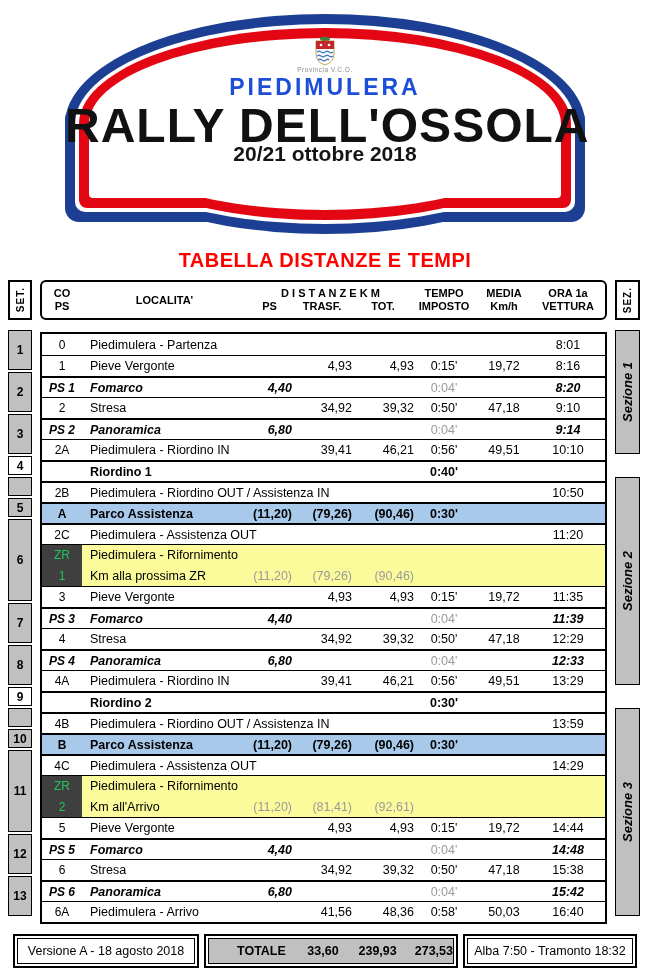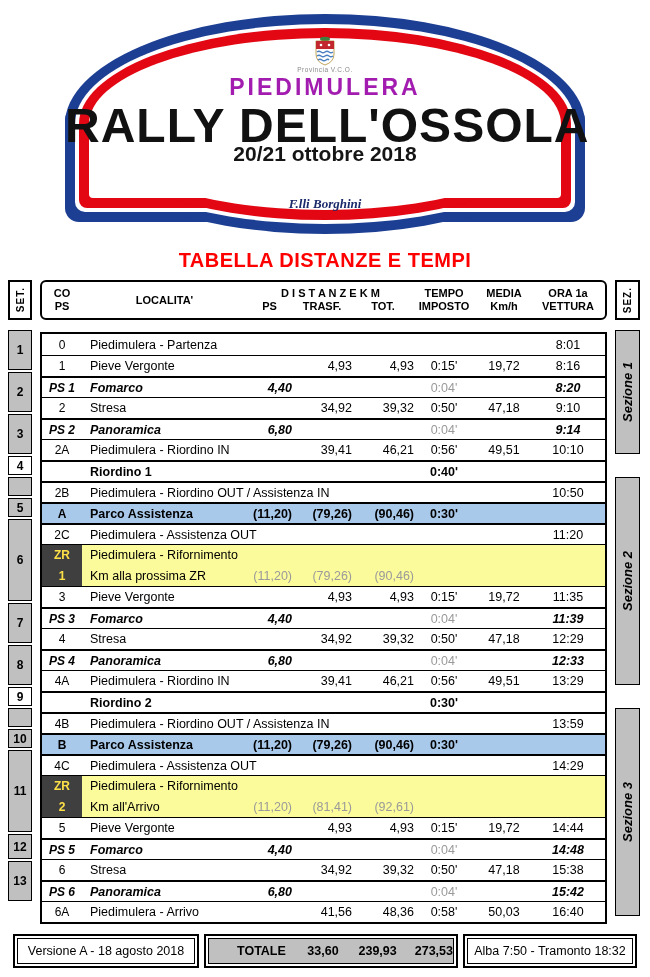--- a/index.html
+++ b/index.html
@@ -6,21 +6,21 @@
   body{
     width:650px;height:977px;background:#ffffff;position:relative;overflow:hidden;
     font-family:"Liberation Sans",sans-serif;color:#000;
   }
   
   .plate{position:relative;width:520px;height:220px;margin:14px auto 0;}
   .plate svg.shape{position:absolute;left:0;top:0;}
   .plate .abs{position:absolute;left:0;right:0;text-align:center;white-space:nowrap;}
   .crest-wrap{top:22px;}
   .province{top:52px;font-size:6.5px;color:#8a8a8a;letter-spacing:.5px;}
-  .town{top:60px;font-size:23px;font-weight:bold;letter-spacing:3px;color:#a21caf;}
+  .town{top:60px;font-size:23px;font-weight:bold;letter-spacing:3px;color:#1d4ed8;}
   .rallytitle{top:84px;font-size:48px;font-weight:bold;letter-spacing:1px;color:#111;}
   .rallydate{top:128px;font-size:21px;font-weight:bold;color:#151515;}
   .logos{top:152px;display:flex;justify-content:center;gap:8px;position:absolute;left:0;right:0;}
   .sponsor{top:182px;font-family:"Liberation Serif",serif;font-weight:bold;font-style:italic;
            font-size:13px;color:#1b2a6b;}
   .fiat-text{font-family:"Liberation Serif",serif;}
   
   .page-title{margin-top:15px;text-align:center;font-size:20px;font-weight:bold;color:#ff0000;letter-spacing:.5px;}
   
   .trow-wrap{display:flex;gap:8px;padding-left:8px;margin-top:8px;align-items:flex-start;}
@@ -59,21 +59,21 @@
   .c-tempo{width:60px;text-align:center;}
   .c-media{width:60px;text-align:center;}
   .c-ora{width:68px;text-align:center;}
   .row.ps .c-co,.row.ps .c-loc,.row.ps .c-ps,.row.ps .c-ora{font-weight:bold;font-style:italic;}
   .row.ps .c-tempo{color:#9a9a9a;}
   .row.riordino .c-loc,.row.riordino .c-tempo{font-weight:bold;}
   .row.assist{background:#a9c9ea;}
   .row.assist .c{font-weight:bold;}
   .row.zr{background:#fbfb9b;}
   .row.zr .c-co{align-self:stretch;display:flex;align-items:center;justify-content:center;
-                background:#3f3f3f;color:#fde047;font-weight:bold;}
+                background:#3f3f3f;color:#22c55e;font-weight:normal;}
   .row.zr .c-ps,.row.zr .c-trasf,.row.zr .c-tot{color:#9a9a9a;}
   
   .bodycols{margin-top:7px;}
   .sw,.zw{box-sizing:border-box;padding:1px 0;}
   .sc{box-sizing:border-box;height:100%;border:1px solid #000;background:#c0c0c0;
       display:flex;align-items:center;justify-content:center;font-size:12px;font-weight:bold;}
   .sc.white{background:#fff;}
   .zc{box-sizing:border-box;height:100%;border:1px solid #000;background:#c0c0c0;
       display:flex;align-items:center;justify-content:center;}
   .sez-label{font-size:13px;font-weight:bold;font-style:italic;}
@@ -121,21 +121,20 @@
       <path d="M3 16 q2 -1.5 4 0 t4 0 t4 0 t4 0" stroke="#4a7fc1" stroke-width="1.4" fill="none"></path>
       <path d="M3 20 q2 -1.5 4 0 t4 0 t4 0 t4 0" stroke="#4a7fc1" stroke-width="1.4" fill="none"></path>
       <path d="M4 24 q2 -1.5 4 0 t4 0 t3 0" stroke="#4a7fc1" stroke-width="1.4" fill="none"></path>
     </svg>
   </div>
   <div class="abs province">Provincia V.C.O.</div>
   <div class="abs town">PIEDIMULERA</div>
   <div class="abs rallytitle">RALLY DELL'OSSOLA</div>
   <div class="abs rallydate">20/21 ottobre 2018</div>
 
-  <div class="abs sponsor">F.lli Borghini</div>
 </div>
 
 <div class="page-title">TABELLA DISTANZE E TEMPI</div>
 
 <div class="trow-wrap">
   <div class="set-col hbox side">
     <span class="vtext side-label">SET.</span>
   </div>
   <div class="main-col hbox mainhead">
     <div class="hcol h-co">
@@ -205,21 +204,21 @@
       </div>
       <div class="sw" style="height: 21px;">
         <div class="sc"></div>
       </div>
       <div class="sw" style="height: 21px;">
         <div class="sc">10</div>
       </div>
       <div class="sw" style="height: 84px;">
         <div class="sc">11</div>
       </div>
-      <div class="sw" style="height: 27px;">
+      <div class="sw" style="height: 42px;">
         <div class="sc">12</div>
       </div>
       <div class="sw" style="height: 42px;">
         <div class="sc">13</div>
       </div>
     </div>
   <div class="main-col tbody">
       <div class="row  bt-none">
         <div class="c c-co">0</div>
         <div class="c c-loc">Piedimulera - Partenza</div>

